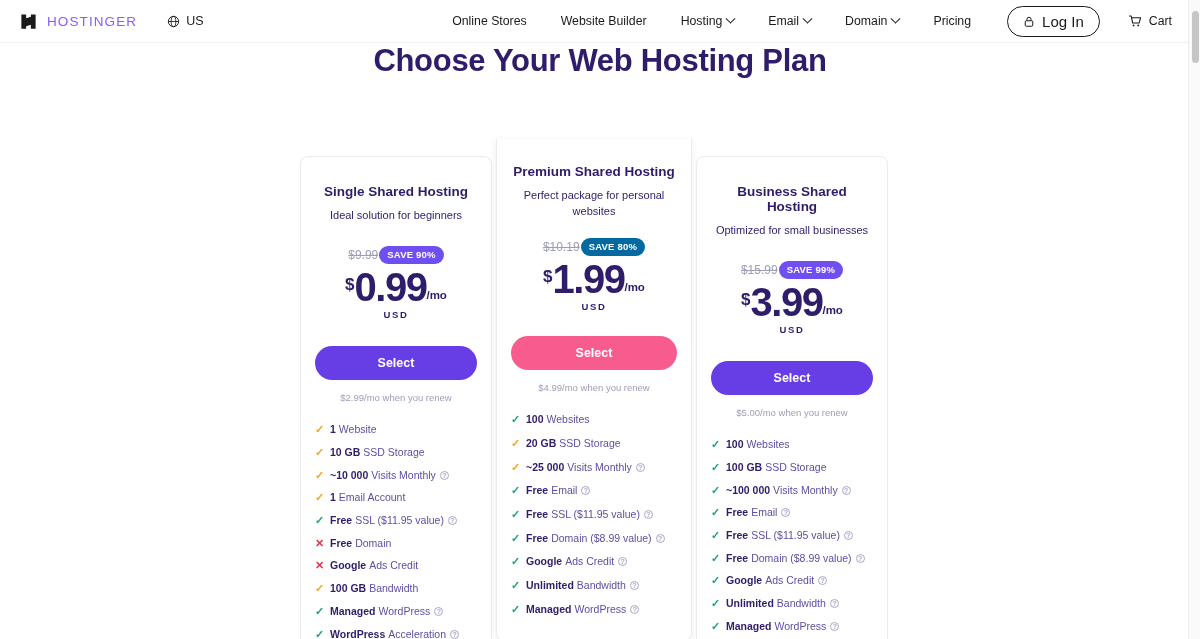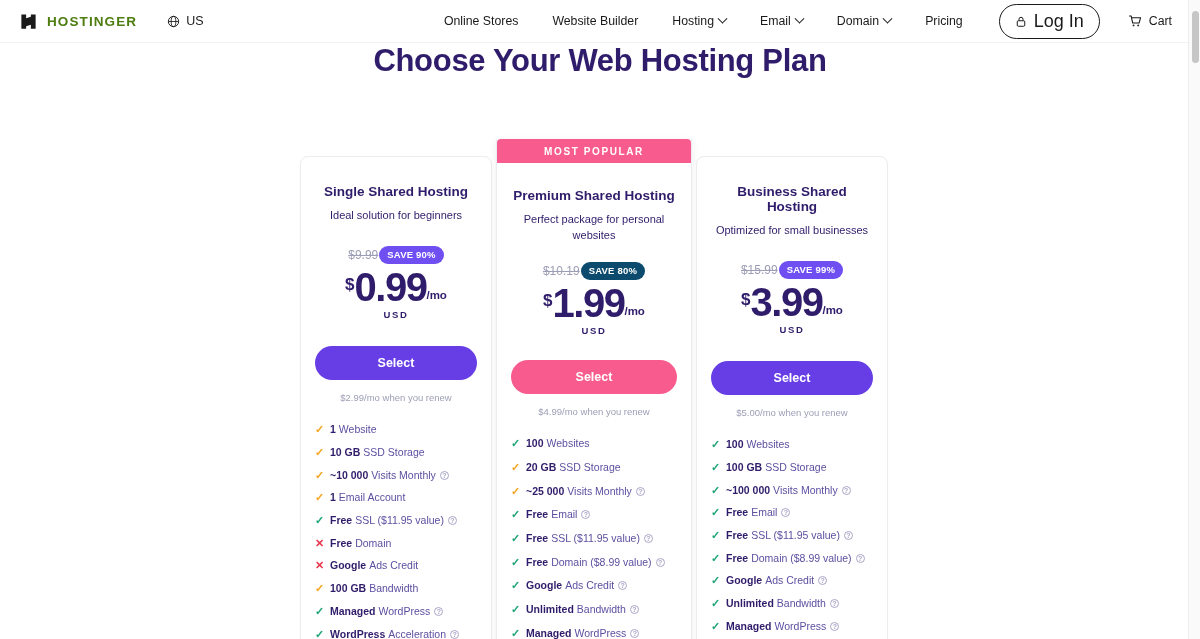--- a/index.html
+++ b/index.html
@@ -19,41 +19,41 @@
     height: 43px;
     width: 1188px;
     background: #fff;
     display: flex;
     align-items: center;
     border-bottom: 1px solid #f2f2f4;
   }
   .brand { display: flex; align-items: center; margin-left: 19px; }
   .brand-logo { width: 19px; height: 19px; display: block; }
   .brand-name {
-    font-size: 13.5px; font-weight: 700; letter-spacing: 1.1px;
-    color: #4d7c0f; margin-left: 9px; font-family: "Liberation Sans", sans-serif;
+    font-size: 13.5px; font-weight: 400; letter-spacing: 1.1px;
+    color: #8b5cf6; margin-left: 9px; font-family: "Liberation Sans", sans-serif;
   }
   .locale { display: flex; align-items: center; margin-left: 30px; cursor: pointer; }
   .locale-label { font-size: 12.5px; color: #1a1a1a; margin-left: 6px; font-weight: 400; }
   .nav { margin-left: auto; display: flex; align-items: center; gap: 10px; }
   .nav-item {
     font-size: 12.3px; color: #1a1a1a; padding: 0 12px; cursor: pointer;
     display: flex; align-items: center; white-space: nowrap;
   }
   .nav-item .caret {
     display: inline-block; margin-left: 5px; width: 7px; height: 7px;
     border-right: 1.4px solid #1a1a1a; border-bottom: 1.4px solid #1a1a1a;
     transform: rotate(45deg) translate(-2px,-2px);
   }
   .login-btn {
     display: flex; align-items: center; gap: 7px;
     border: 1.3px solid #1a1a1a; border-radius: 18px;
     padding: 6px 15px; margin-left: 14px; cursor: pointer; background: #fff;
   }
-  .login-label { font-size: 18px; color: #1a1a1a; }
+  .login-label { font-size: 15px; color: #1a1a1a; }
   .cart { display: flex; align-items: center; gap: 7px; margin-left: 18px; margin-right: 16px; cursor: pointer; }
   .cart-label { font-size: 12.3px; color: #1a1a1a; }
 
   
   .page-title {
     text-align: center;
     font-size: 31px;
     font-weight: 700;
     color: #2f1c6a;
     letter-spacing: -0.3px;
@@ -111,21 +111,21 @@
   .card.standard .price-block { margin-top: 22px; }
   .old-row { display: flex; align-items: center; justify-content: center; gap: 1px; }
   .old-price {
     font-size: 12px; color: #9d9eb5; text-decoration: line-through; font-weight: 500;
   }
   .save-badge {
     font-size: 9.5px; font-weight: 700; color: #fff;
     background: #6f4ef2; border-radius: 11px; padding: 3.5px 8px;
     letter-spacing: 0.2px;
   }
-  .card.popular .save-badge { background: #0c4a6e; }
+  .card.popular .save-badge { background: #0369a1; }
   .big-price {
     display: flex; align-items: flex-start; justify-content: center;
     margin-top: 4px; color: #2f1c6a;
   }
   .currency { font-size: 17px; font-weight: 700; margin-top: 7px; }
   .amount { font-size: 40px; font-weight: 700; line-height: 0.96; letter-spacing: -1.5px; }
   .per-mo { font-size: 11.5px; font-weight: 700; align-self: flex-end; margin-bottom: 5px; }
   .usd {
     text-align: center; font-size: 9.5px; font-weight: 700;
     color: #2f1c6a; letter-spacing: 1.6px; margin-top: 3px;
@@ -297,21 +297,20 @@
             <span><span class="f-strong">Managed</span><span class="f-text">WordPress</span><span class="info-icon">?</span></span>
           </div>
           <div class="feature">
             <span class="f-mark check-green">✓</span>
             <span><span class="f-strong">WordPress</span><span class="f-text">Acceleration</span><span class="info-icon">?</span></span>
           </div>
         </div>
     </div>
 
     <div class="card popular">
-      <div class="popular-banner">MOST POPULAR</div>
       <div class="card-name">Premium Shared Hosting</div>
       <div class="card-tagline">Perfect package for personal websites</div>
       <div class="price-block">
         <div class="old-row">
           <span class="old-price">$10.19</span>
           <span class="save-badge">SAVE 80%</span>
         </div>
         <div class="big-price">
           <span class="currency">$</span>
           <span class="amount">1.99</span>

